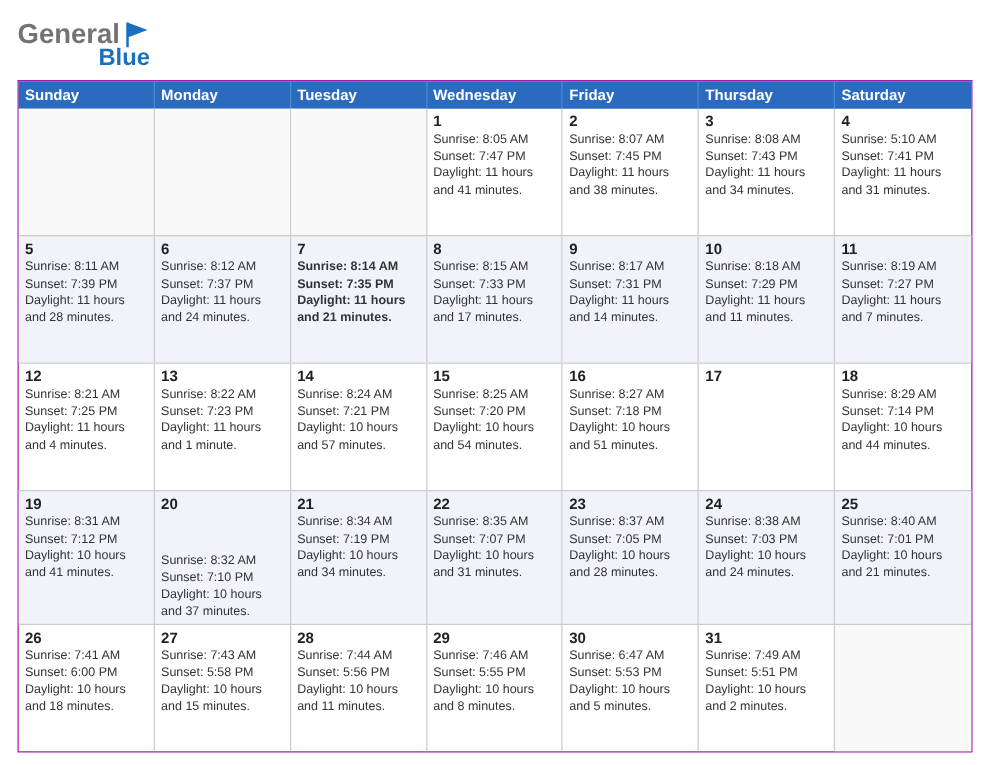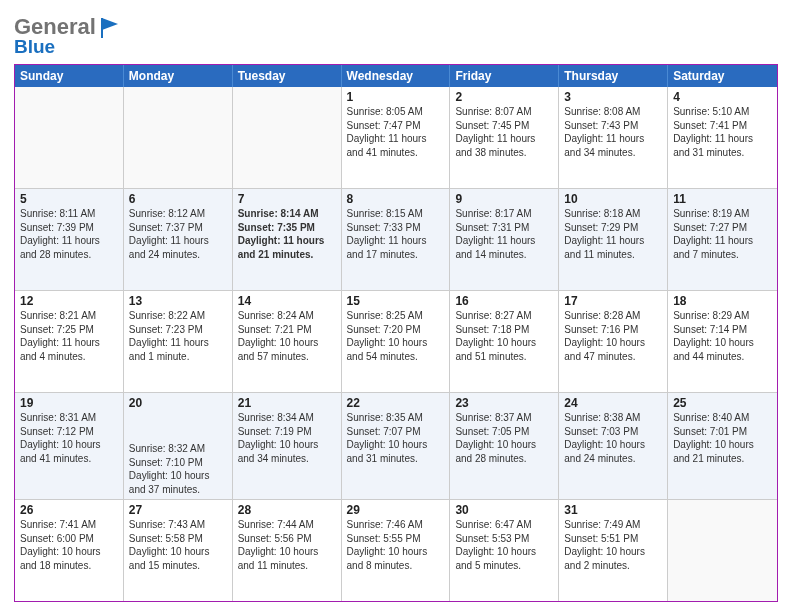--- a/index.html
+++ b/index.html
@@ -113,21 +113,21 @@
   <div class="header">
     <div class="logo">
       <div>
         <div style="display:flex;align-items:center;">
           <span class="logo-general" style="font-size:22px;font-weight:bold;color:#737373;">General</span>
           <svg class="logo-icon" viewBox="0 0 22 22" xmlns="http://www.w3.org/2000/svg">
             <polygon points="4,2 20,8 4,14" fill="#1a6fbf"></polygon>
             <line x1="4" y1="2" x2="4" y2="22" stroke="#1a6fbf" stroke-width="2"></line>
           </svg>
         </div>
-        <span class="logo-blue" style="font-size:19px;font-weight:bold;color:#1a6fbf;display:block;margin-top:-4px;">Blue</span>
+        <span class="logo-blue" style="font-size:19px;font-weight:bold;color:#1a6fbf;display:block;margin-top:-4px;text-align:right;">Blue</span>
       </div>
     </div>
     <div class="title-block">
       <div class="month-title"></div>
       <div class="location"></div>
     </div>
   </div>
 
   <div class="calendar">
     <div class="cal-header-row">
@@ -239,23 +239,20 @@
 Daylight: 10 hours and 54 minutes.</div>
           </div>
           <div class="cal-cell">
             <span class="day-num">16</span>
             <div class="cell-text" style="white-space: pre-line;">Sunrise: 8:27 AM
 Sunset: 7:18 PM
 Daylight: 10 hours and 51 minutes.</div>
           </div>
           <div class="cal-cell">
             <span class="day-num">17</span>
-            <div class="cell-text" style="white-space: pre-line;">Sunrise: 8:28 AM
-Sunset: 7:16 PM
-Daylight: 10 hours and 47 minutes.</div>
           </div>
           <div class="cal-cell">
             <span class="day-num">18</span>
             <div class="cell-text" style="white-space: pre-line;">Sunrise: 8:29 AM
 Sunset: 7:14 PM
 Daylight: 10 hours and 44 minutes.</div>
           </div>
         </div>
         <div class="cal-row row-shade">
           <div class="cal-cell">

